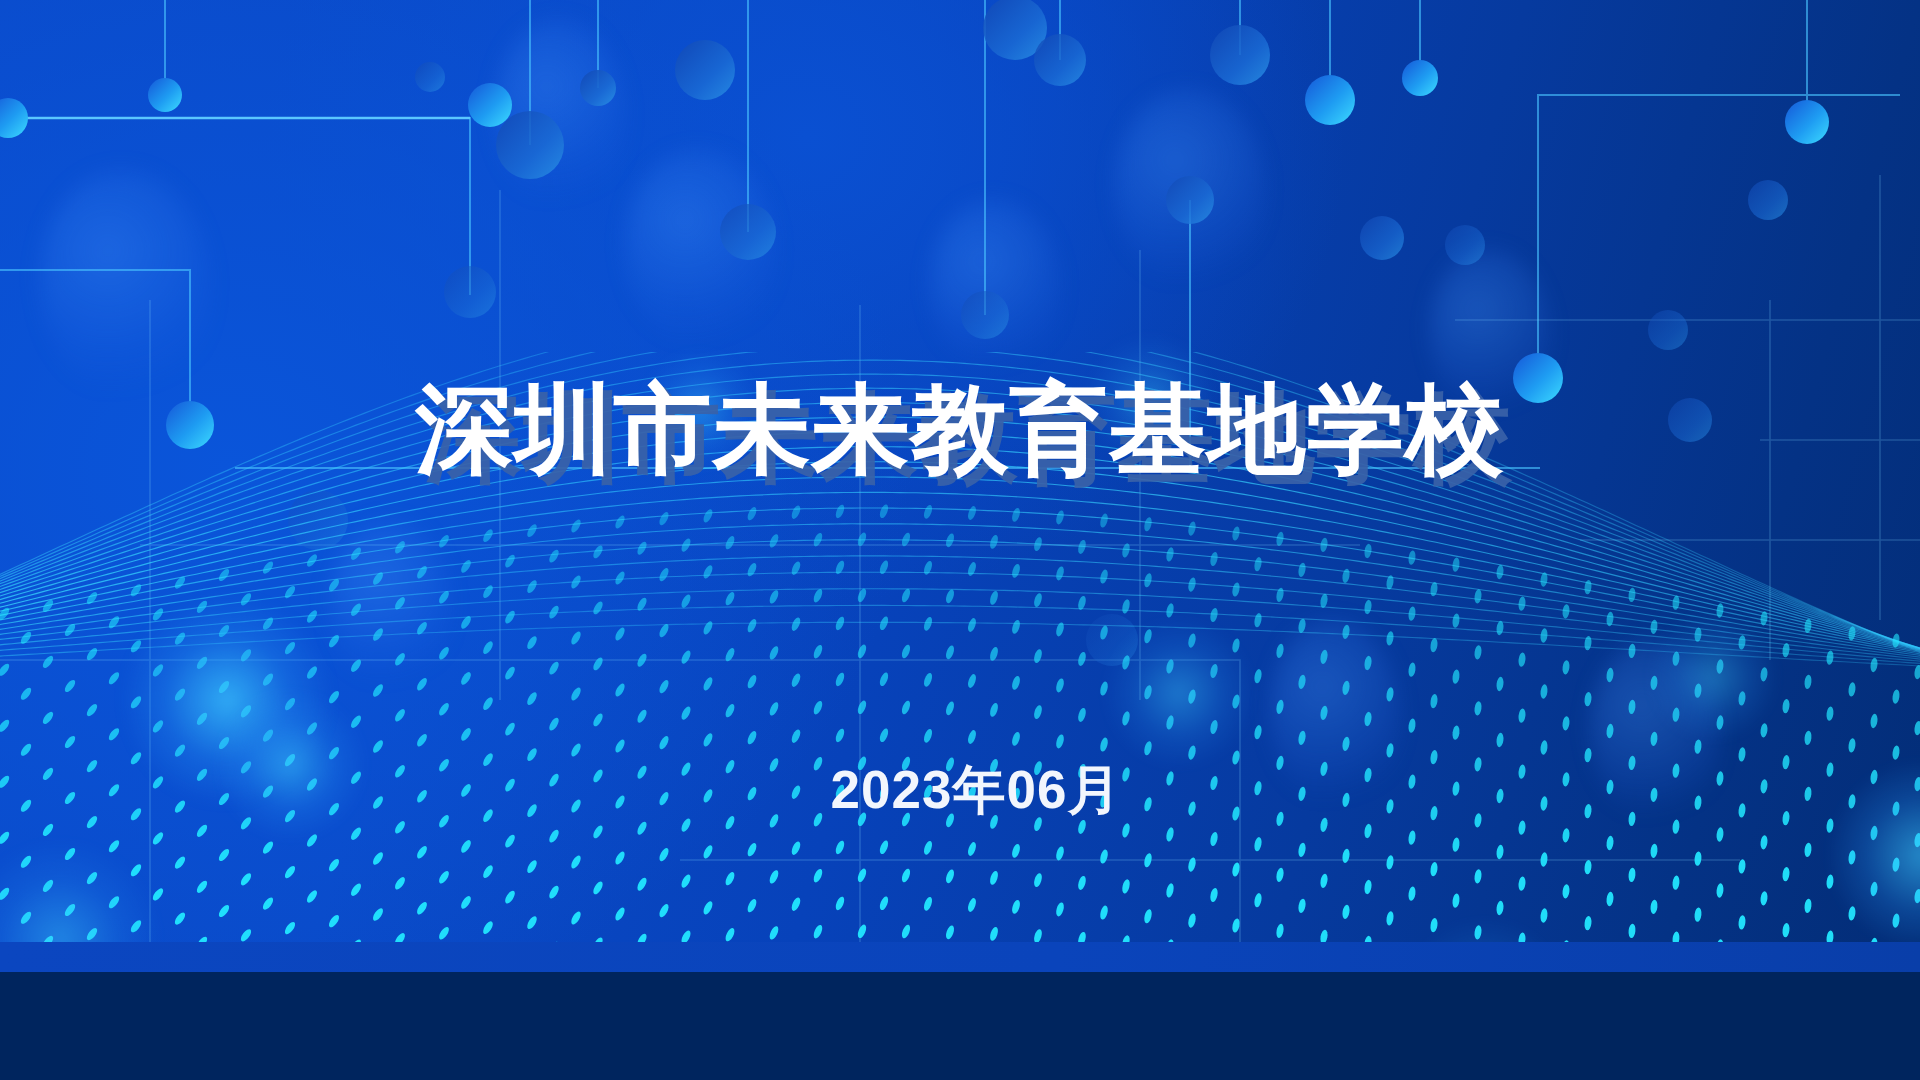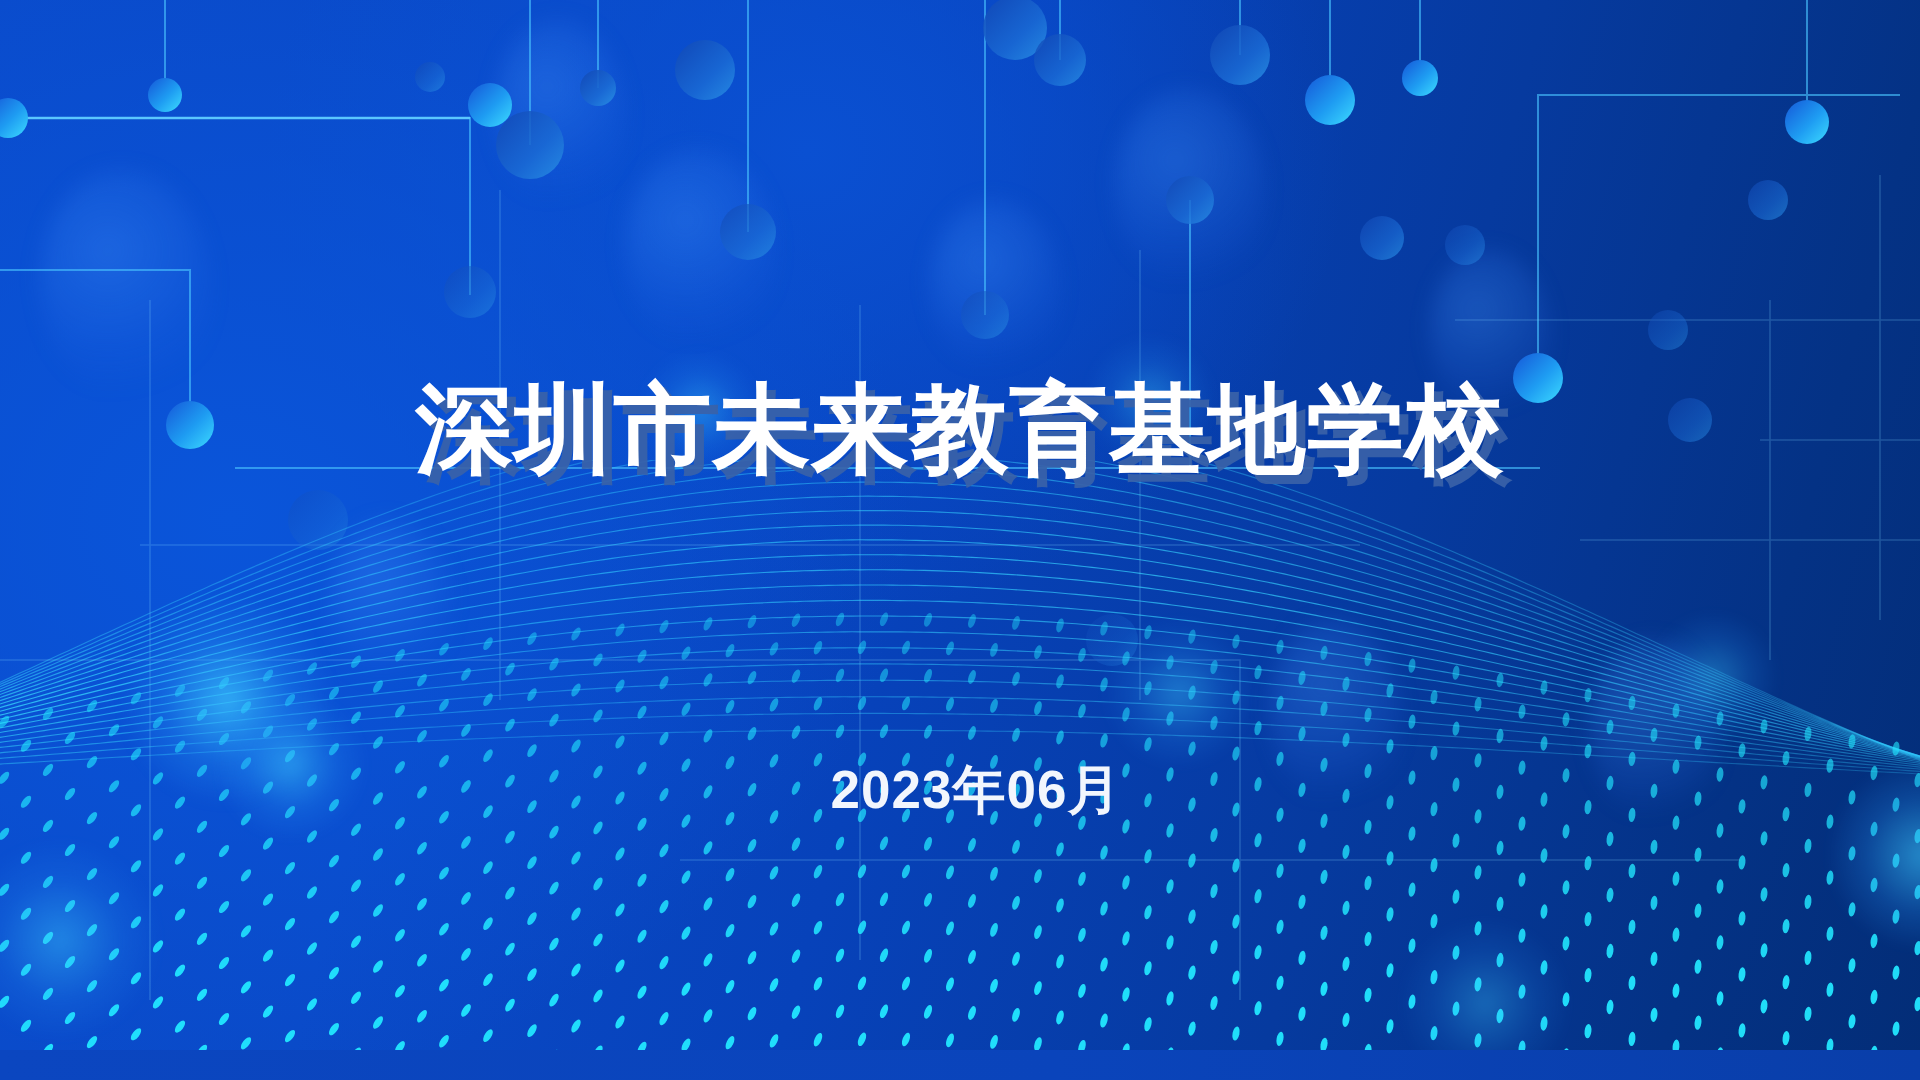--- a/index.html
+++ b/index.html
@@ -3,21 +3,21 @@
 <meta charset="utf-8">
 <style>
   html, body {
     margin: 0;
     padding: 0;
     background: #00255e;
   }
   #slide {
     position: relative;
     width: 1920px;
-    height: 1080px;
+    height: 972px;
     overflow: hidden;
     font-family: "Liberation Sans", "DejaVu Sans", sans-serif;
     background: #063fae;
   }
 
   
   .bg-base {
     position: absolute;
     inset: 0;
     background:

